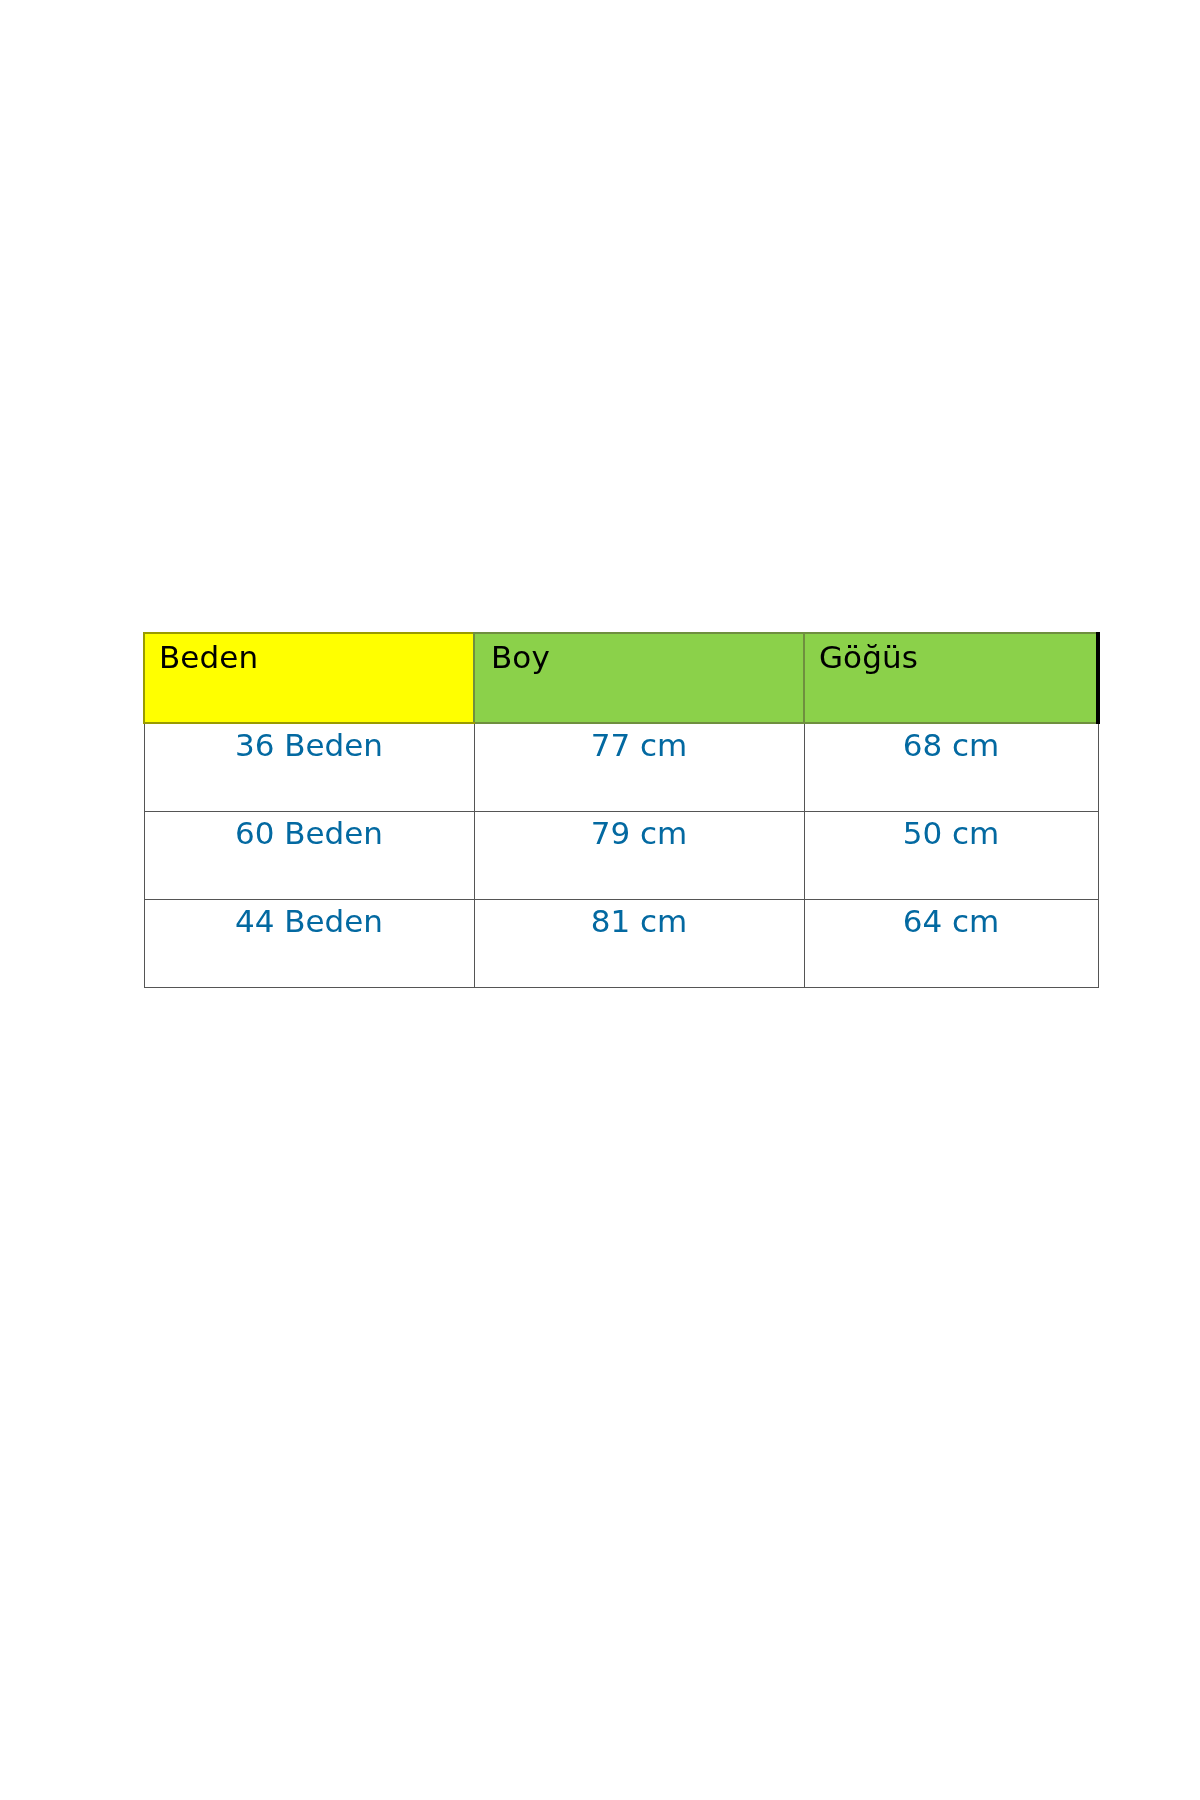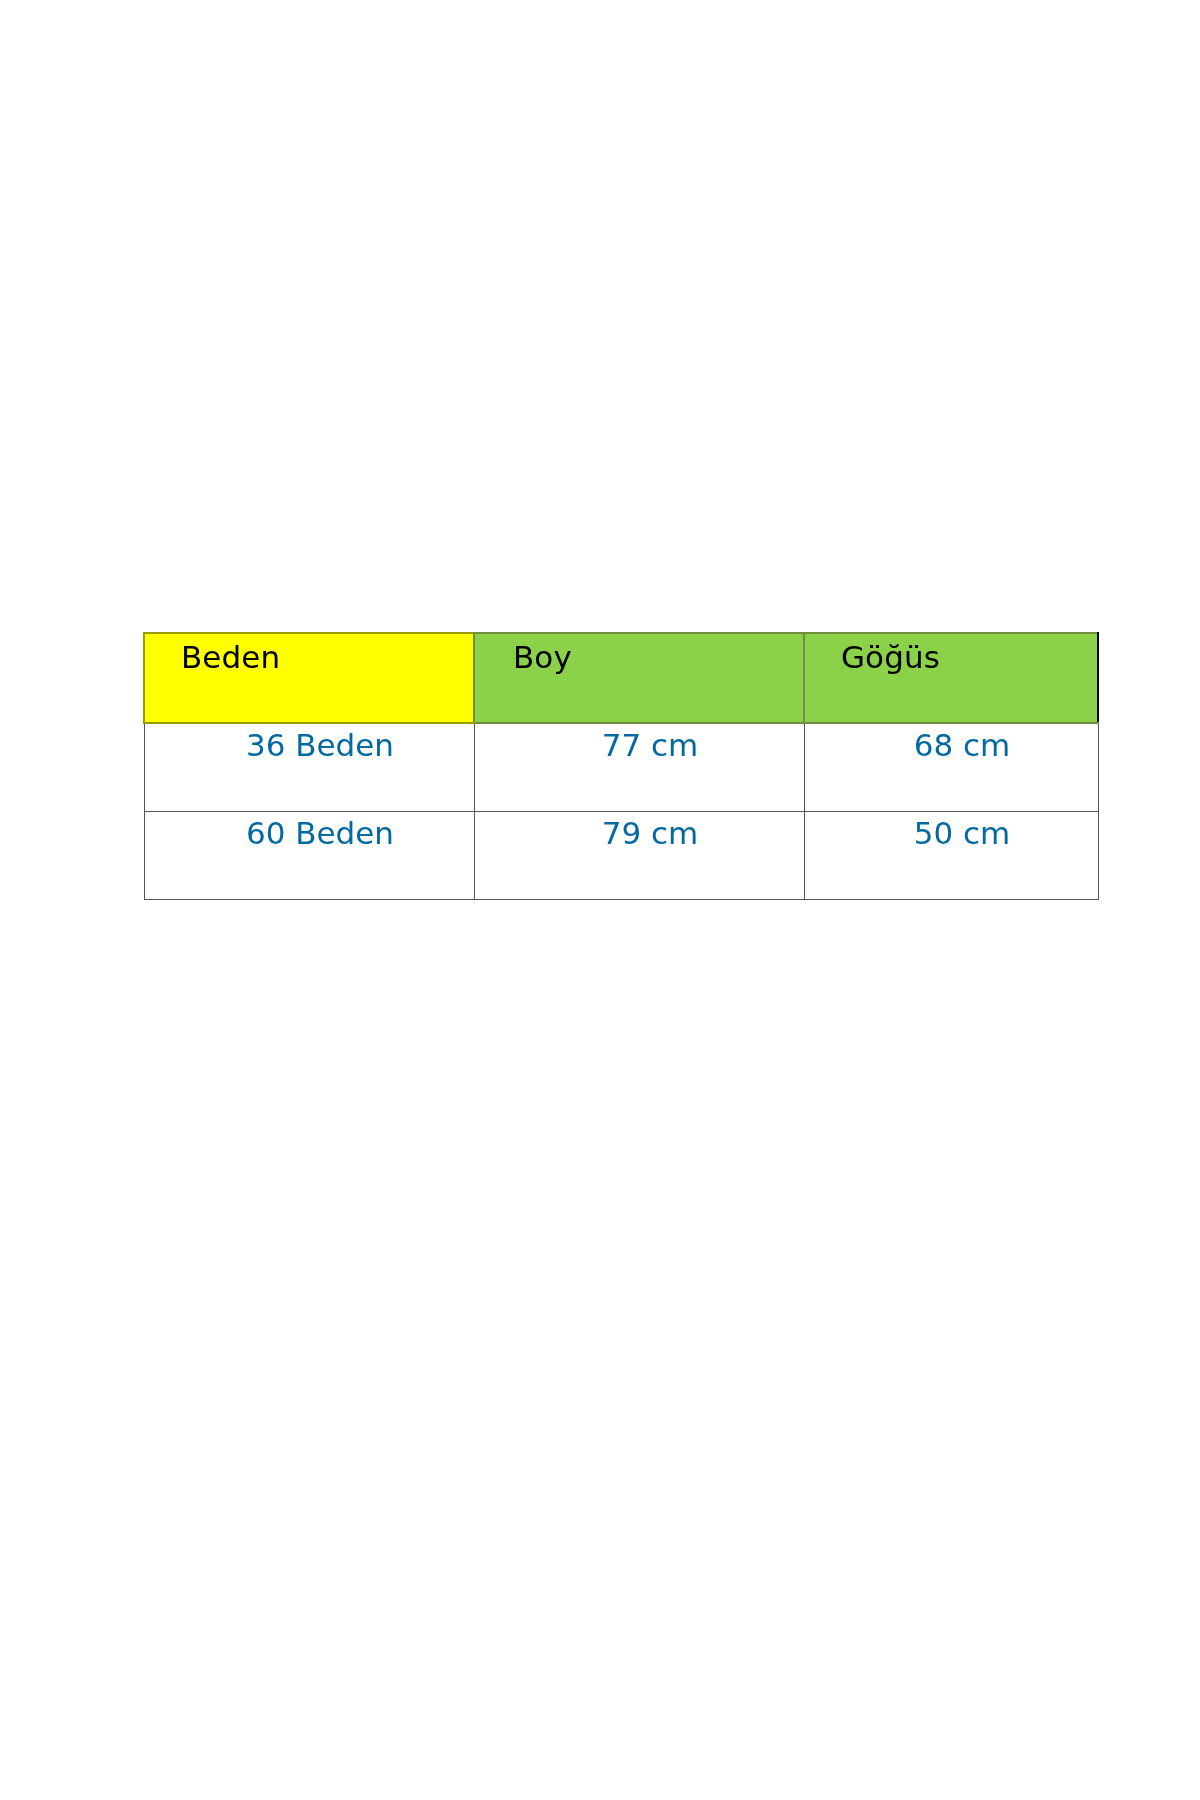--- a/index.html
+++ b/index.html
@@ -59,21 +59,21 @@
     background: #FFFF00;
     border-top: 2px solid #9a9b00;
     border-left: 2px solid #9a9b00;
     border-bottom: 2px solid #9a9b00;
     border-right: 2px solid #6f8f3f;
   }
   th.hdr-green {
     background: #8BD14A;
     border-top: 2px solid #6f8f3f;
     border-bottom: 2px solid #6f8f3f;
-    border-right: 2px solid #000000;
+    border-right: 4px solid #000000;
   }
   th.hdr-green.mid {
     border-right: 2px solid #6f8f3f;
     padding-left: 16px;
   }
 
   
   table.size-table tbody td {
     height: 88px;
     padding: 4px 0 0 0;
@@ -87,21 +87,20 @@
     border-right: 1.6px solid #555555;
     border-bottom: 1.6px solid #555555;
     box-sizing: border-box;
   }
   table.size-table tbody tr:first-child td {
     border-top: 0;
   }
 
   .cell-text {
     display: block;
-    margin-left: 22px;
   }
 </style>
 </head>
 <body>
 
 <div class="page">
 
   <div class="size-table-wrap">
     <table class="size-table">
       <colgroup>
@@ -143,18 +142,29 @@
           </td>
           <td>
             <span class="cell-text">79 cm</span>
           </td>
           <td>
             <span class="cell-text">50 cm</span>
           </td>
         </tr>
 
 
+        <tr>
+          <td>
+            <span class="cell-text">44 Beden</span>
+          </td>
+          <td>
+            <span class="cell-text">81 cm</span>
+          </td>
+          <td>
+            <span class="cell-text">64 cm</span>
+          </td>
+        </tr>
 
       </tbody>
     </table>
   </div>
 
 </div>
 
 </body></html>

